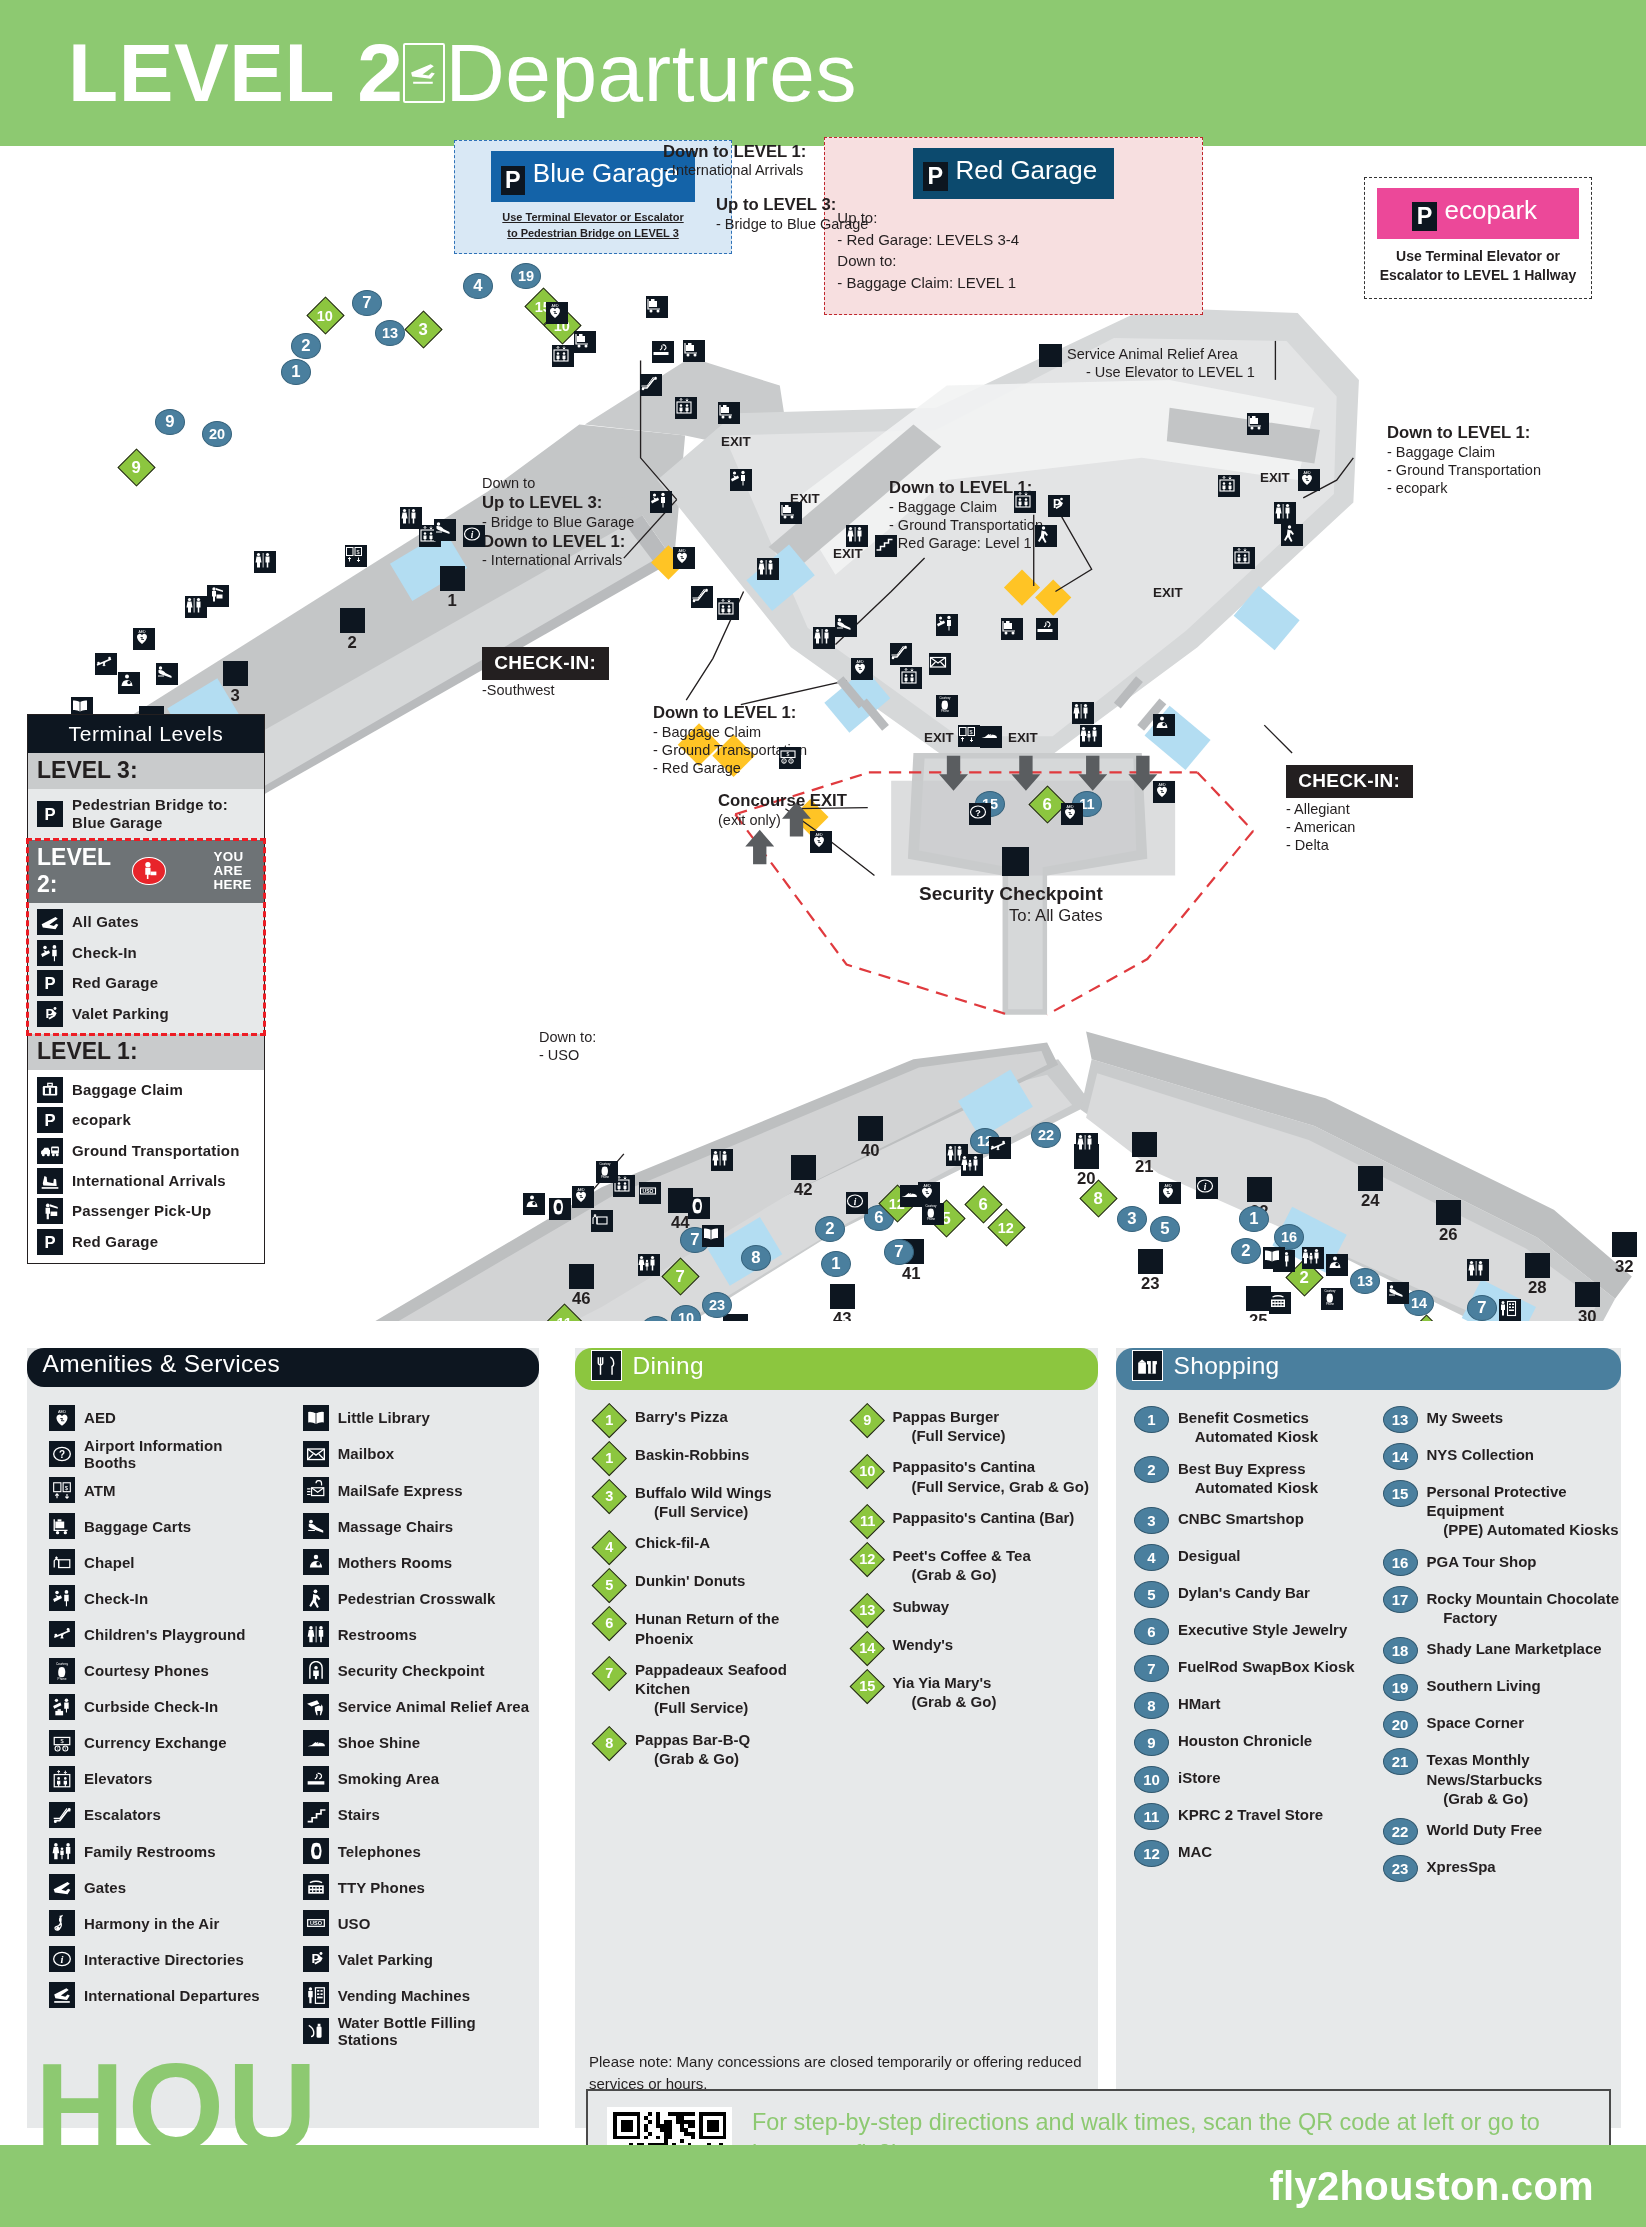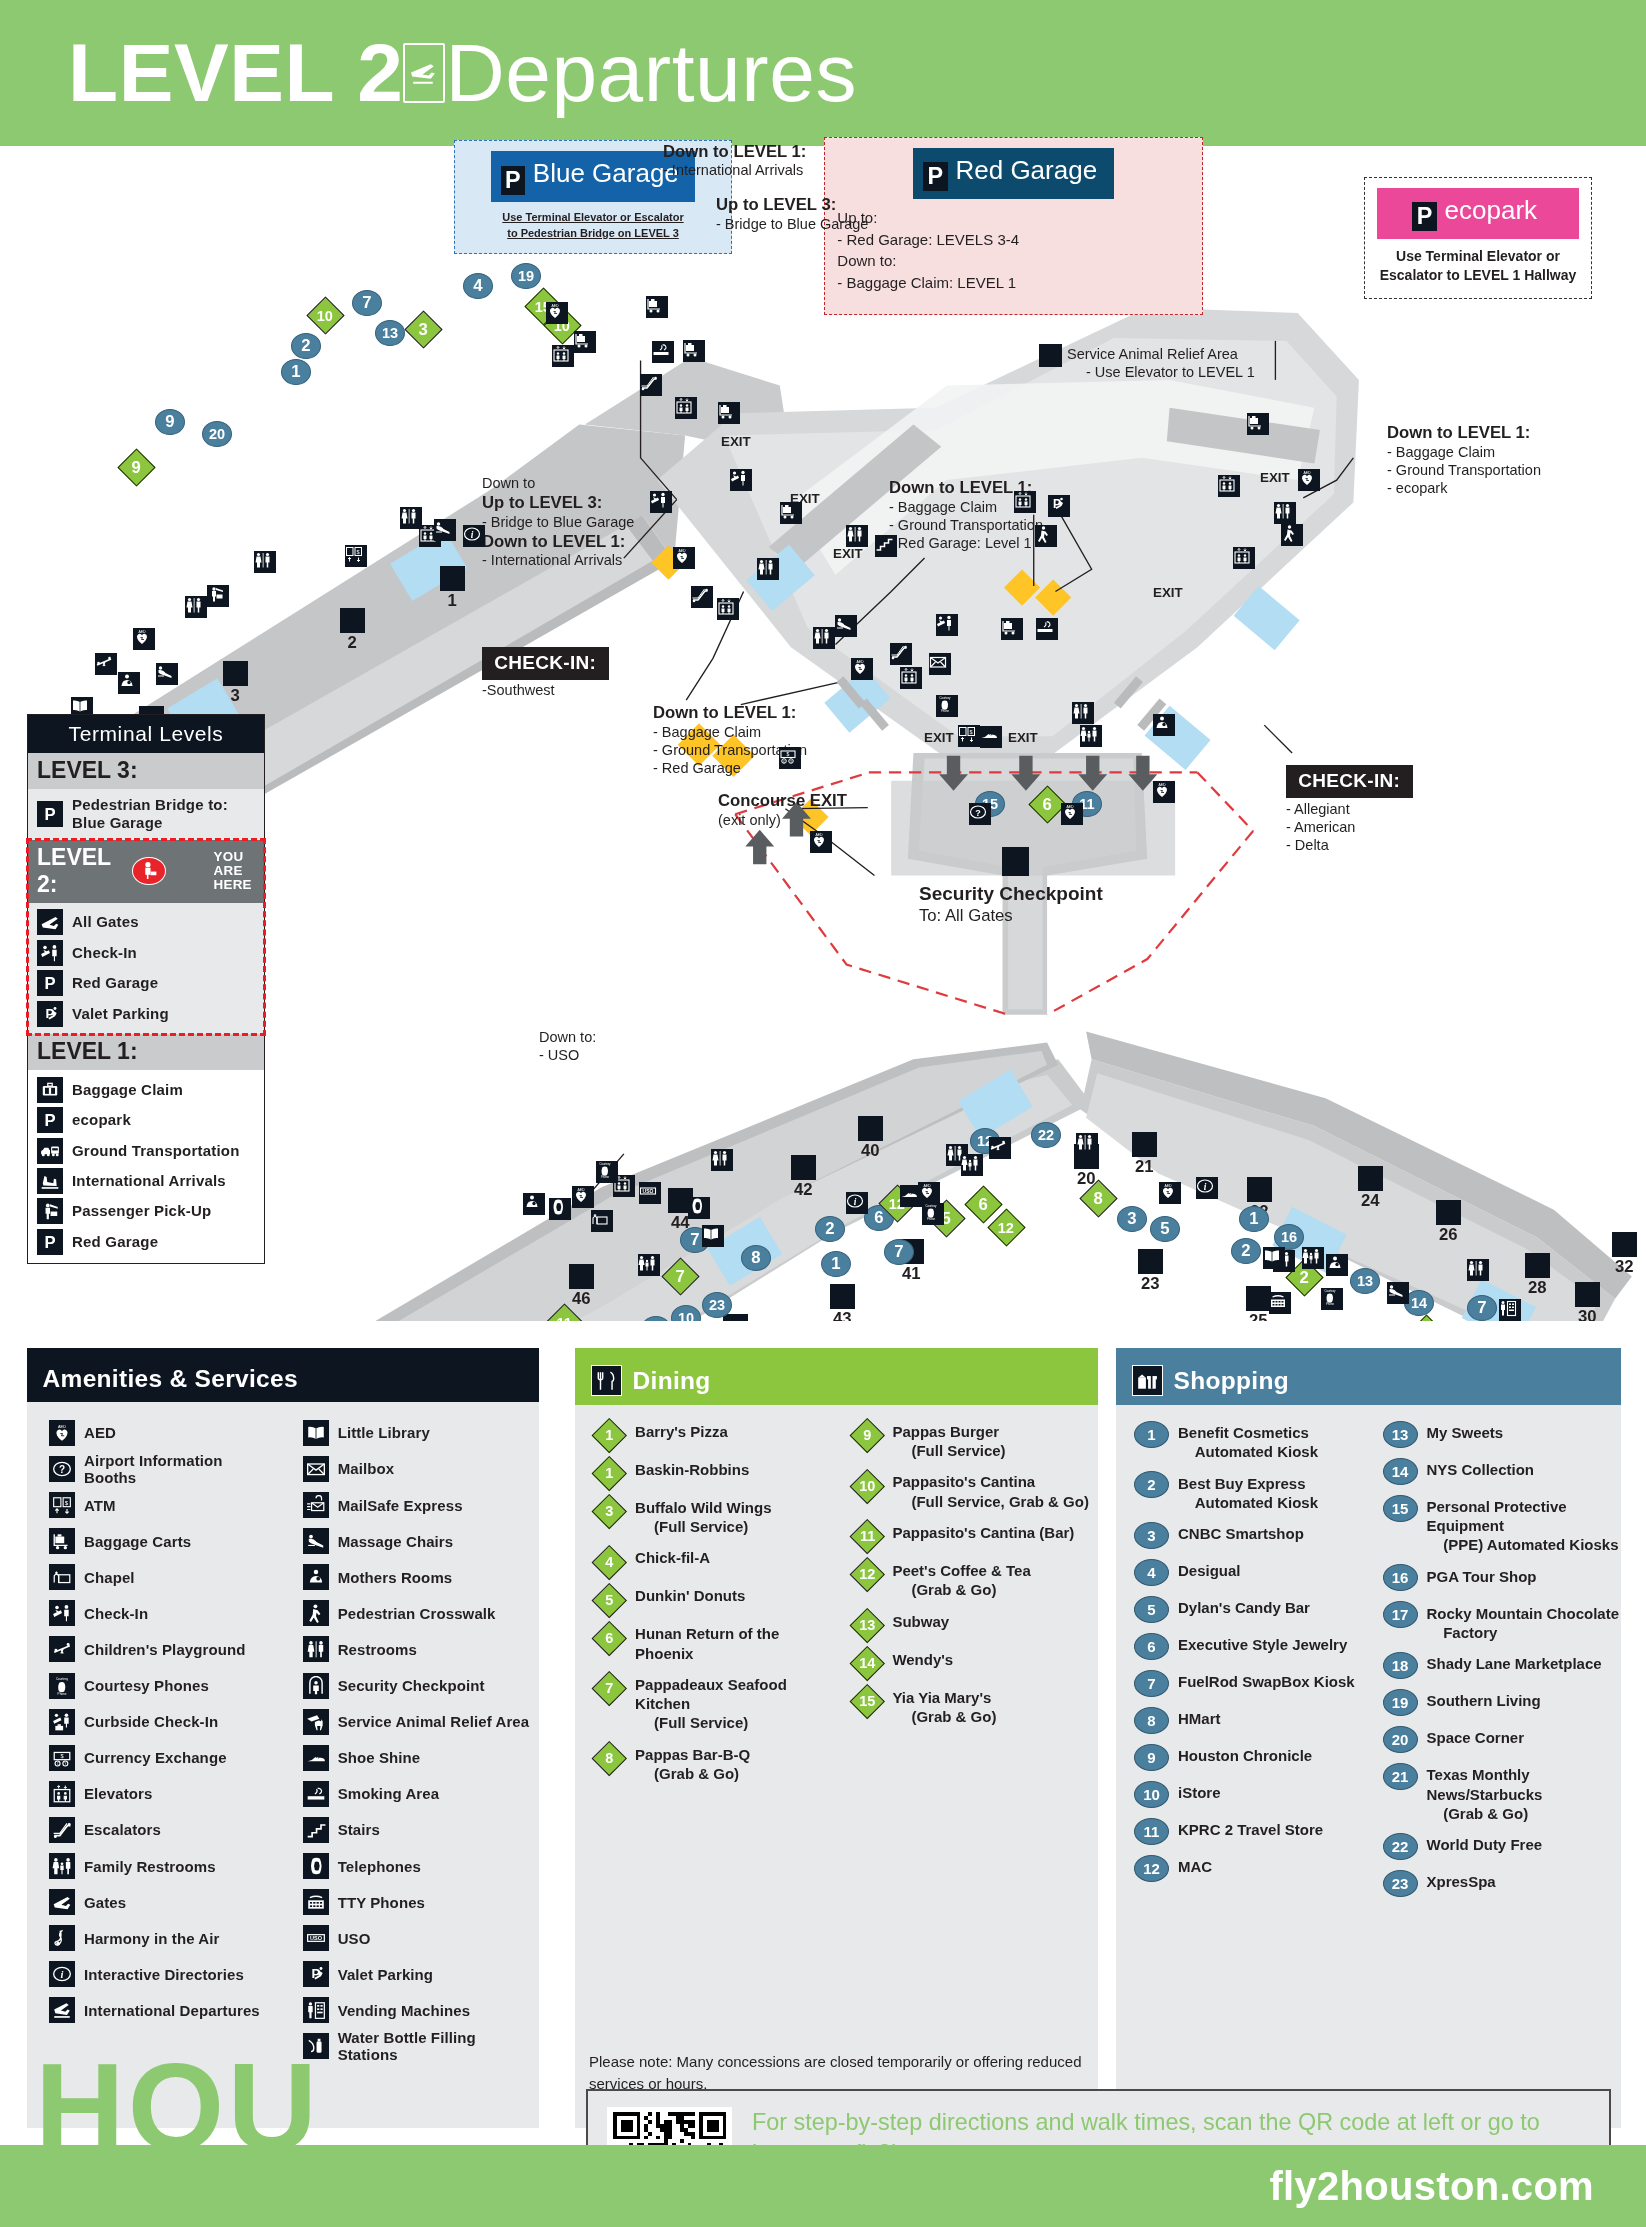--- a/index.html
+++ b/index.html
@@ -109,22 +109,22 @@
   #youarehere { display:flex; align-items:center; gap:5.6px; }
   .yah-dot { width:41px; height:28px; border-radius:50%; background:#e8242a; border:1.1px solid #fff;
              display:flex; align-items:center; justify-content:center; }
   .yah-dot svg { width:19px; height:19px; }
   .yah-txt { font-size:13.4px; font-weight:bold; line-height:1.05; color:#fff; letter-spacing:0.3px;margin-left:42px; }
   #lv2wrap { position:relative; outline:3.3px dashed #ed1c24; outline-offset:-1.7px; }
 
   
   #bottom { position:absolute; left:0; top:1321px; width:1647px; height:835px; background:#fff; }
   .panel { position:absolute; background:#e7e9ea; }
-  .panelhead { color:#fff; font-size:24.5px; font-weight:bold; padding:17px 0 9px 0;
-               display:flex; align-items:center; gap:11px; padding-left:15.6px; letter-spacing:0.3px; }
+  .panelhead { color:#fff; font-size:24.5px; font-weight:normal; padding:2px 0 9px 0;
+               display:flex; align-items:center; gap:11px; padding-left:15.6px; letter-spacing:0.3px;border-radius:17px; }
   #pAmen { left:27px; top:27px; width:512px; height:780px; }
   #pAmen .panelhead { background:#0d1620; }
   #pDine { left:575px; top:27px; width:523px; height:780px; }
   #pDine .panelhead { background:#8cc63f; }
   #pShop { left:1116px; top:27px; width:505px; height:780px; }
   #pShop .panelhead { background:#4a7f9e; }
 
   .hicon { width:31px; height:31px; background:#0d1620; border:1.7px solid #fff;
            display:flex; align-items:center; justify-content:center; }
   .hicon svg { width:22px; height:22px; }
@@ -383,21 +383,21 @@
   </div>
   <span class="ic" style="left:1039px;top:198px;width:23.4px;height:23.4px"></span>
 
   <div class="cal" style="left:718px;top:645px">
     <div><b>Concourse EXIT</b></div>
     <div>(exit only)</div>
   </div>
 
   <div class="cal" style="left:919px;top:736px;font-size:16.7px">
     <div><b style="font-size:19px">Security Checkpoint</b></div>
-    <div style="text-align:left">To: All Gates</div>
+    <div style="text-align:right">To: All Gates</div>
   </div>
   <span class="ic" style="left:1002px;top:701px;width:27px;height:29px"></span>
 
   <div class="cal" style="left:539px;top:883px">
     <div>Down to:</div>
     <div>- USO</div>
   </div>
 
   <div class="cal" style="left:721px;top:288px;font-size:13.4px;font-weight:bold">EXIT</div>
   <div class="cal" style="left:790px;top:345px;font-size:13.4px;font-weight:bold">EXIT</div>

